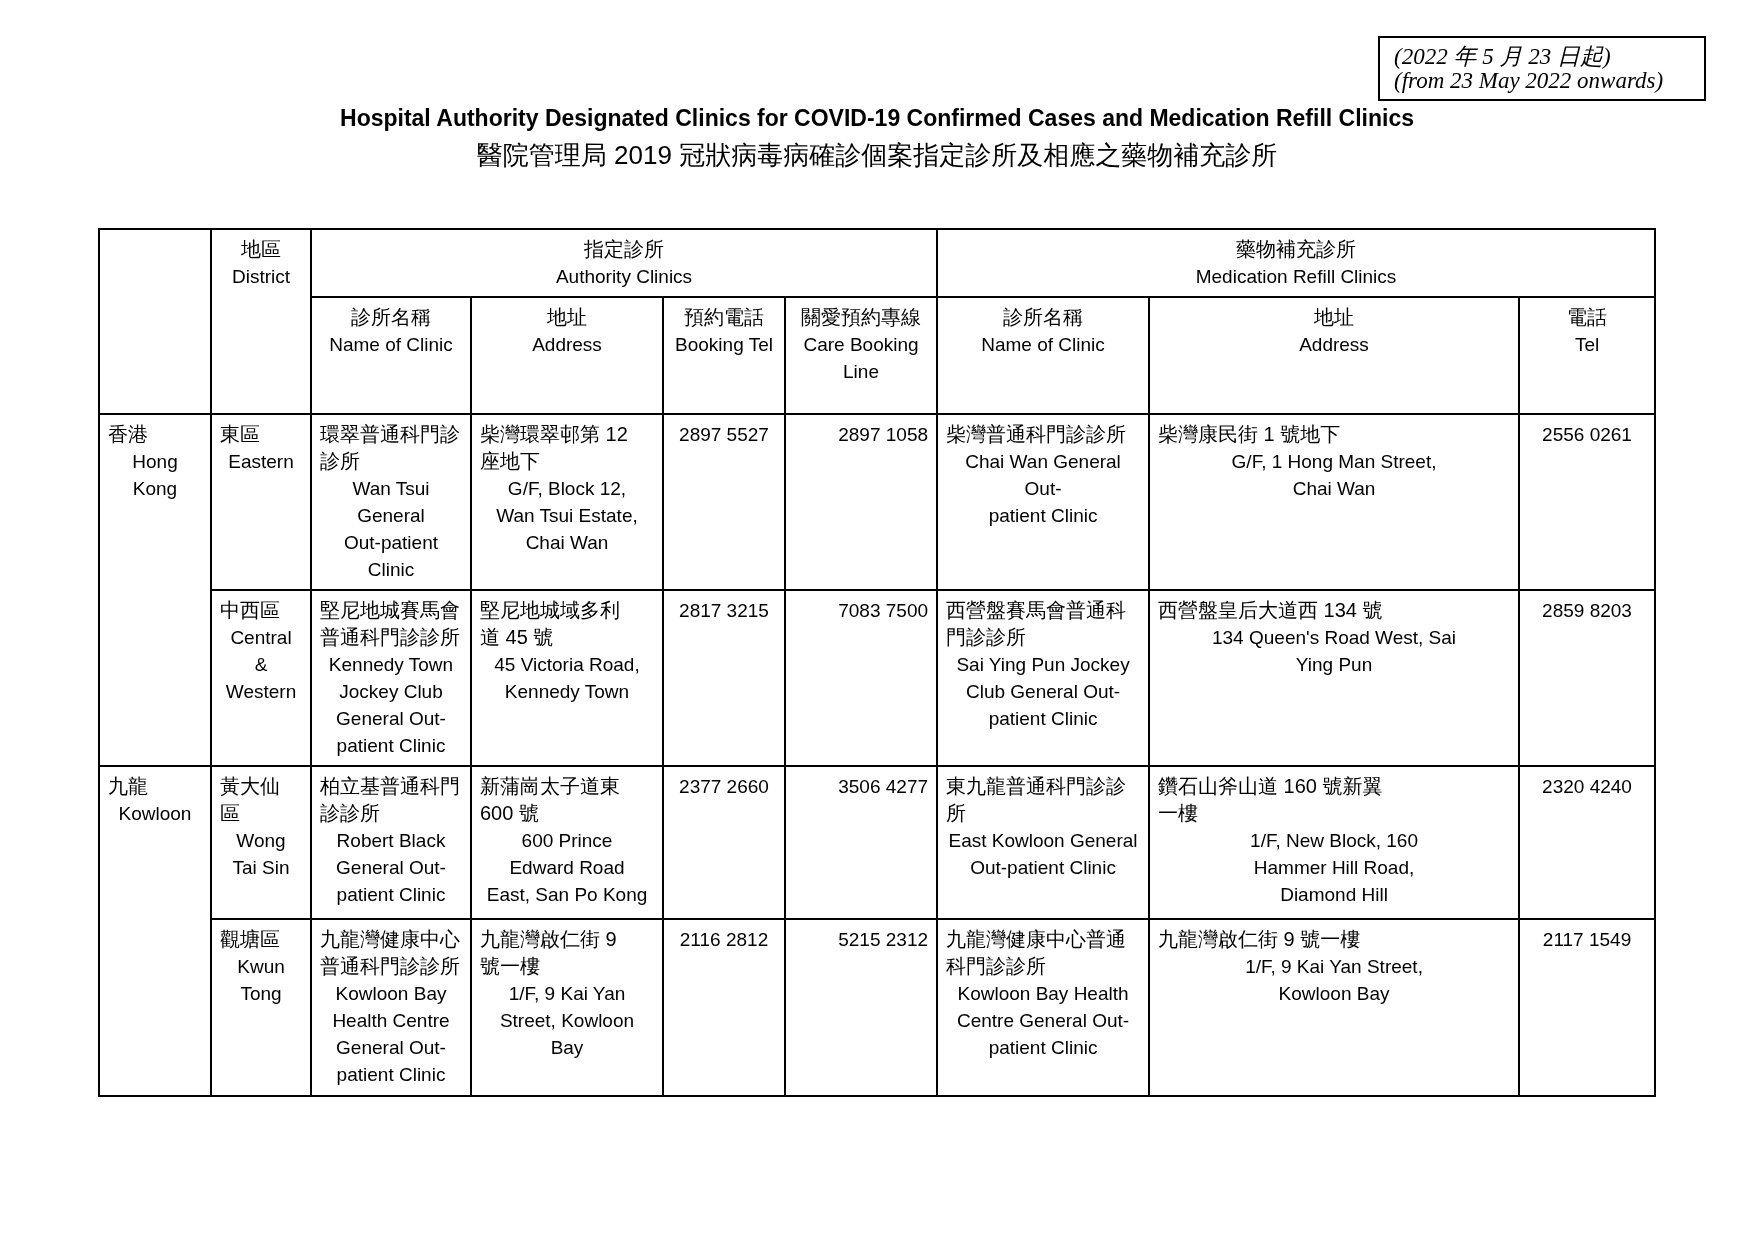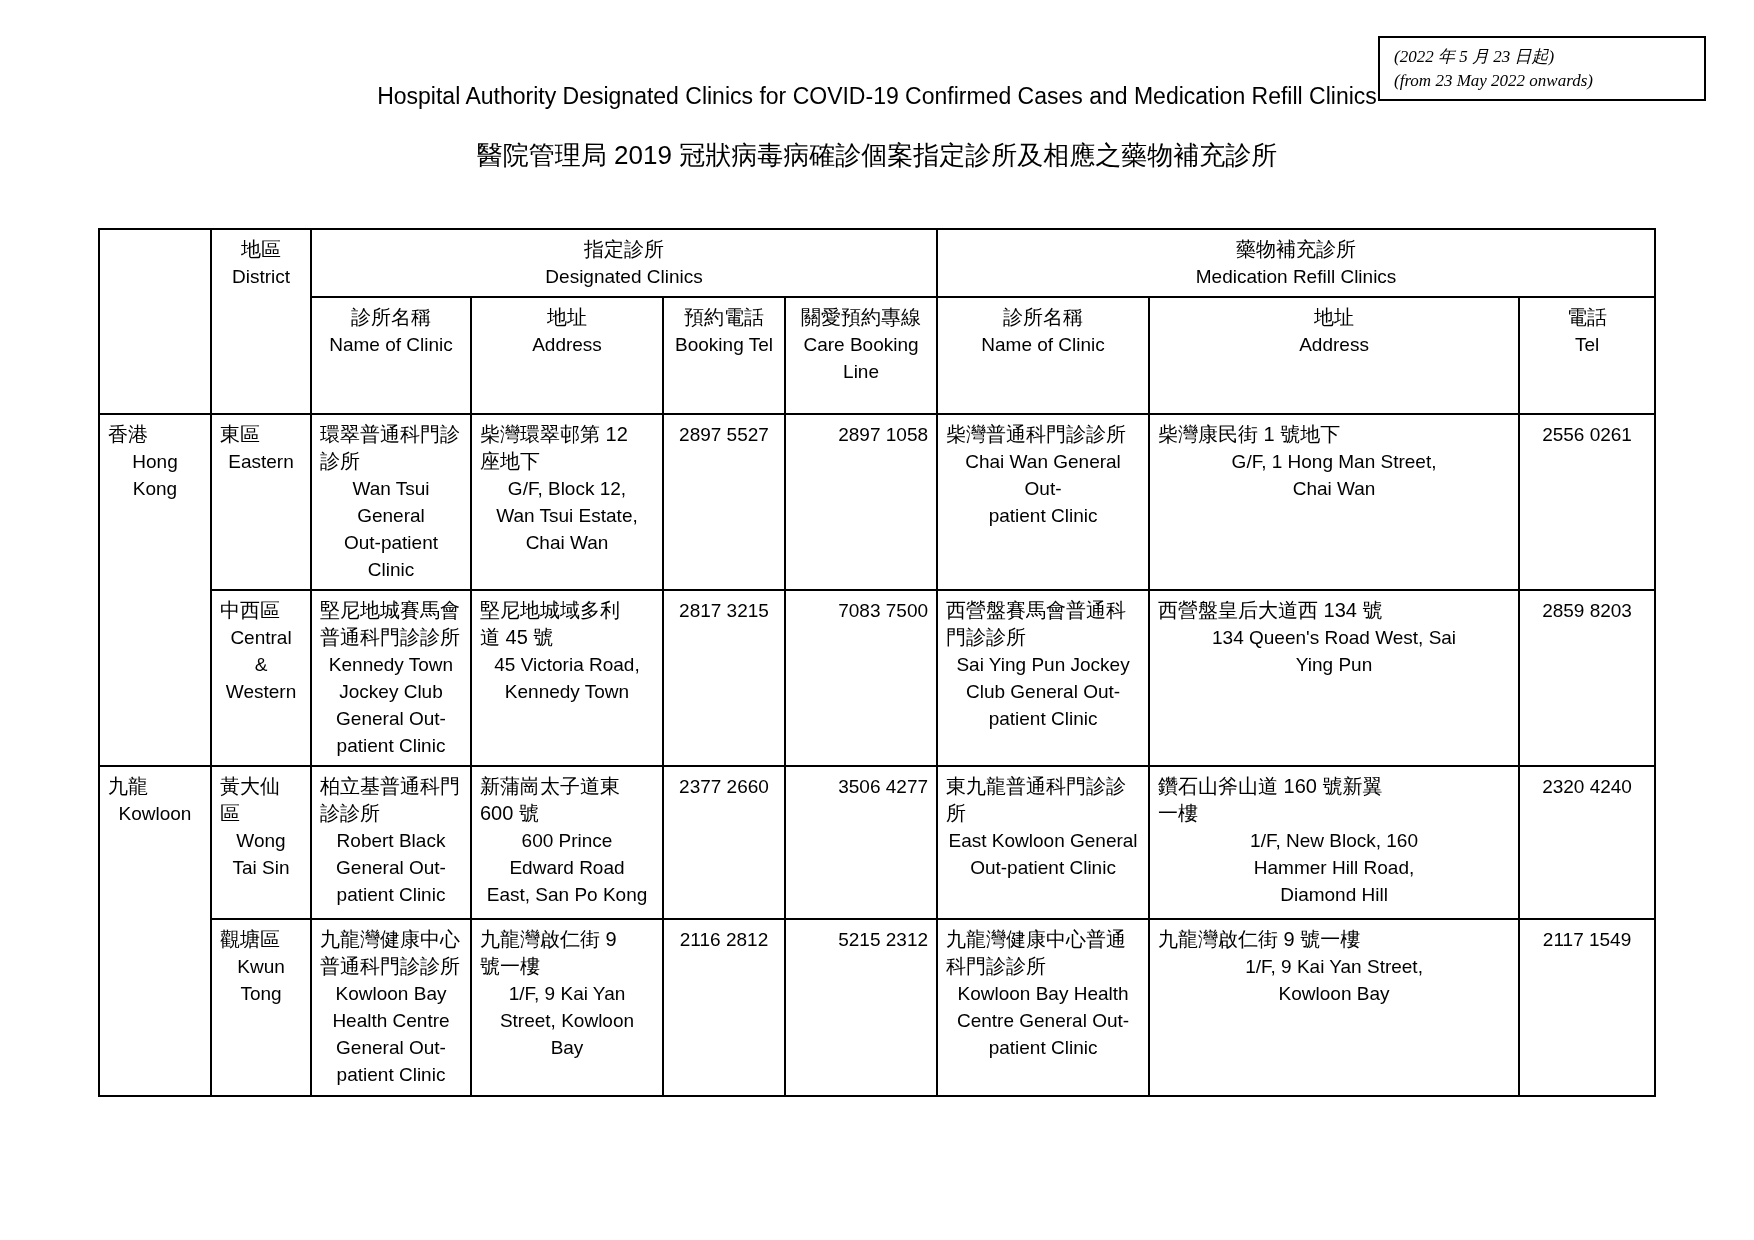--- a/index.html
+++ b/index.html
@@ -8,27 +8,27 @@
     background:#ffffff;color:#000;
     font-family:"Liberation Sans", sans-serif;
     position:relative;overflow:hidden;
   }
   
   .date-box{
     position:absolute;left:1378px;top:36px;width:300px;height:48px;
     border:2px solid #000;
     padding:7px 10px 6px 14px;
     font-family:"Liberation Serif", serif;
-    font-style:italic;font-size:17px;line-height:24px;
+    font-style:italic;font-size:23px;line-height:24px;
     white-space:pre-line;
   }
   
   .title-en{
-    position:absolute;left:0;top:83px;width:100%;
-    text-align:center;font-weight:normal;font-size:23px;
+    position:absolute;left:0;top:105px;width:100%;
+    text-align:center;font-weight:bold;font-size:23px;
   }
   .title-zh{
     position:absolute;left:0;top:138px;width:100%;
     text-align:center;font-weight:normal;font-size:26px;
   }
   
   table.clinics{
     position:absolute;left:98px;top:228px;
     width:1556px;border-collapse:collapse;table-layout:fixed;
     font-size:19px;
@@ -81,21 +81,21 @@
   </colgroup>
   <thead>
     <tr class="hr1">
       <th rowspan="2"></th>
       <th rowspan="2">
         <span class="zh">地區</span>
         <span class="en">District</span>
       </th>
       <th colspan="4">
         <span class="zh">指定診所</span>
-        <span class="en">Designated Clinics</span>
+        <span class="en">Authority Clinics</span>
       </th>
       <th colspan="3">
         <span class="zh">藥物補充診所</span>
         <span class="en">Medication Refill Clinics</span>
       </th>
     </tr>
     <tr class="hr2">
       <th>
         <span class="zh">診所名稱</span>
         <span class="en">Name of Clinic</span>

